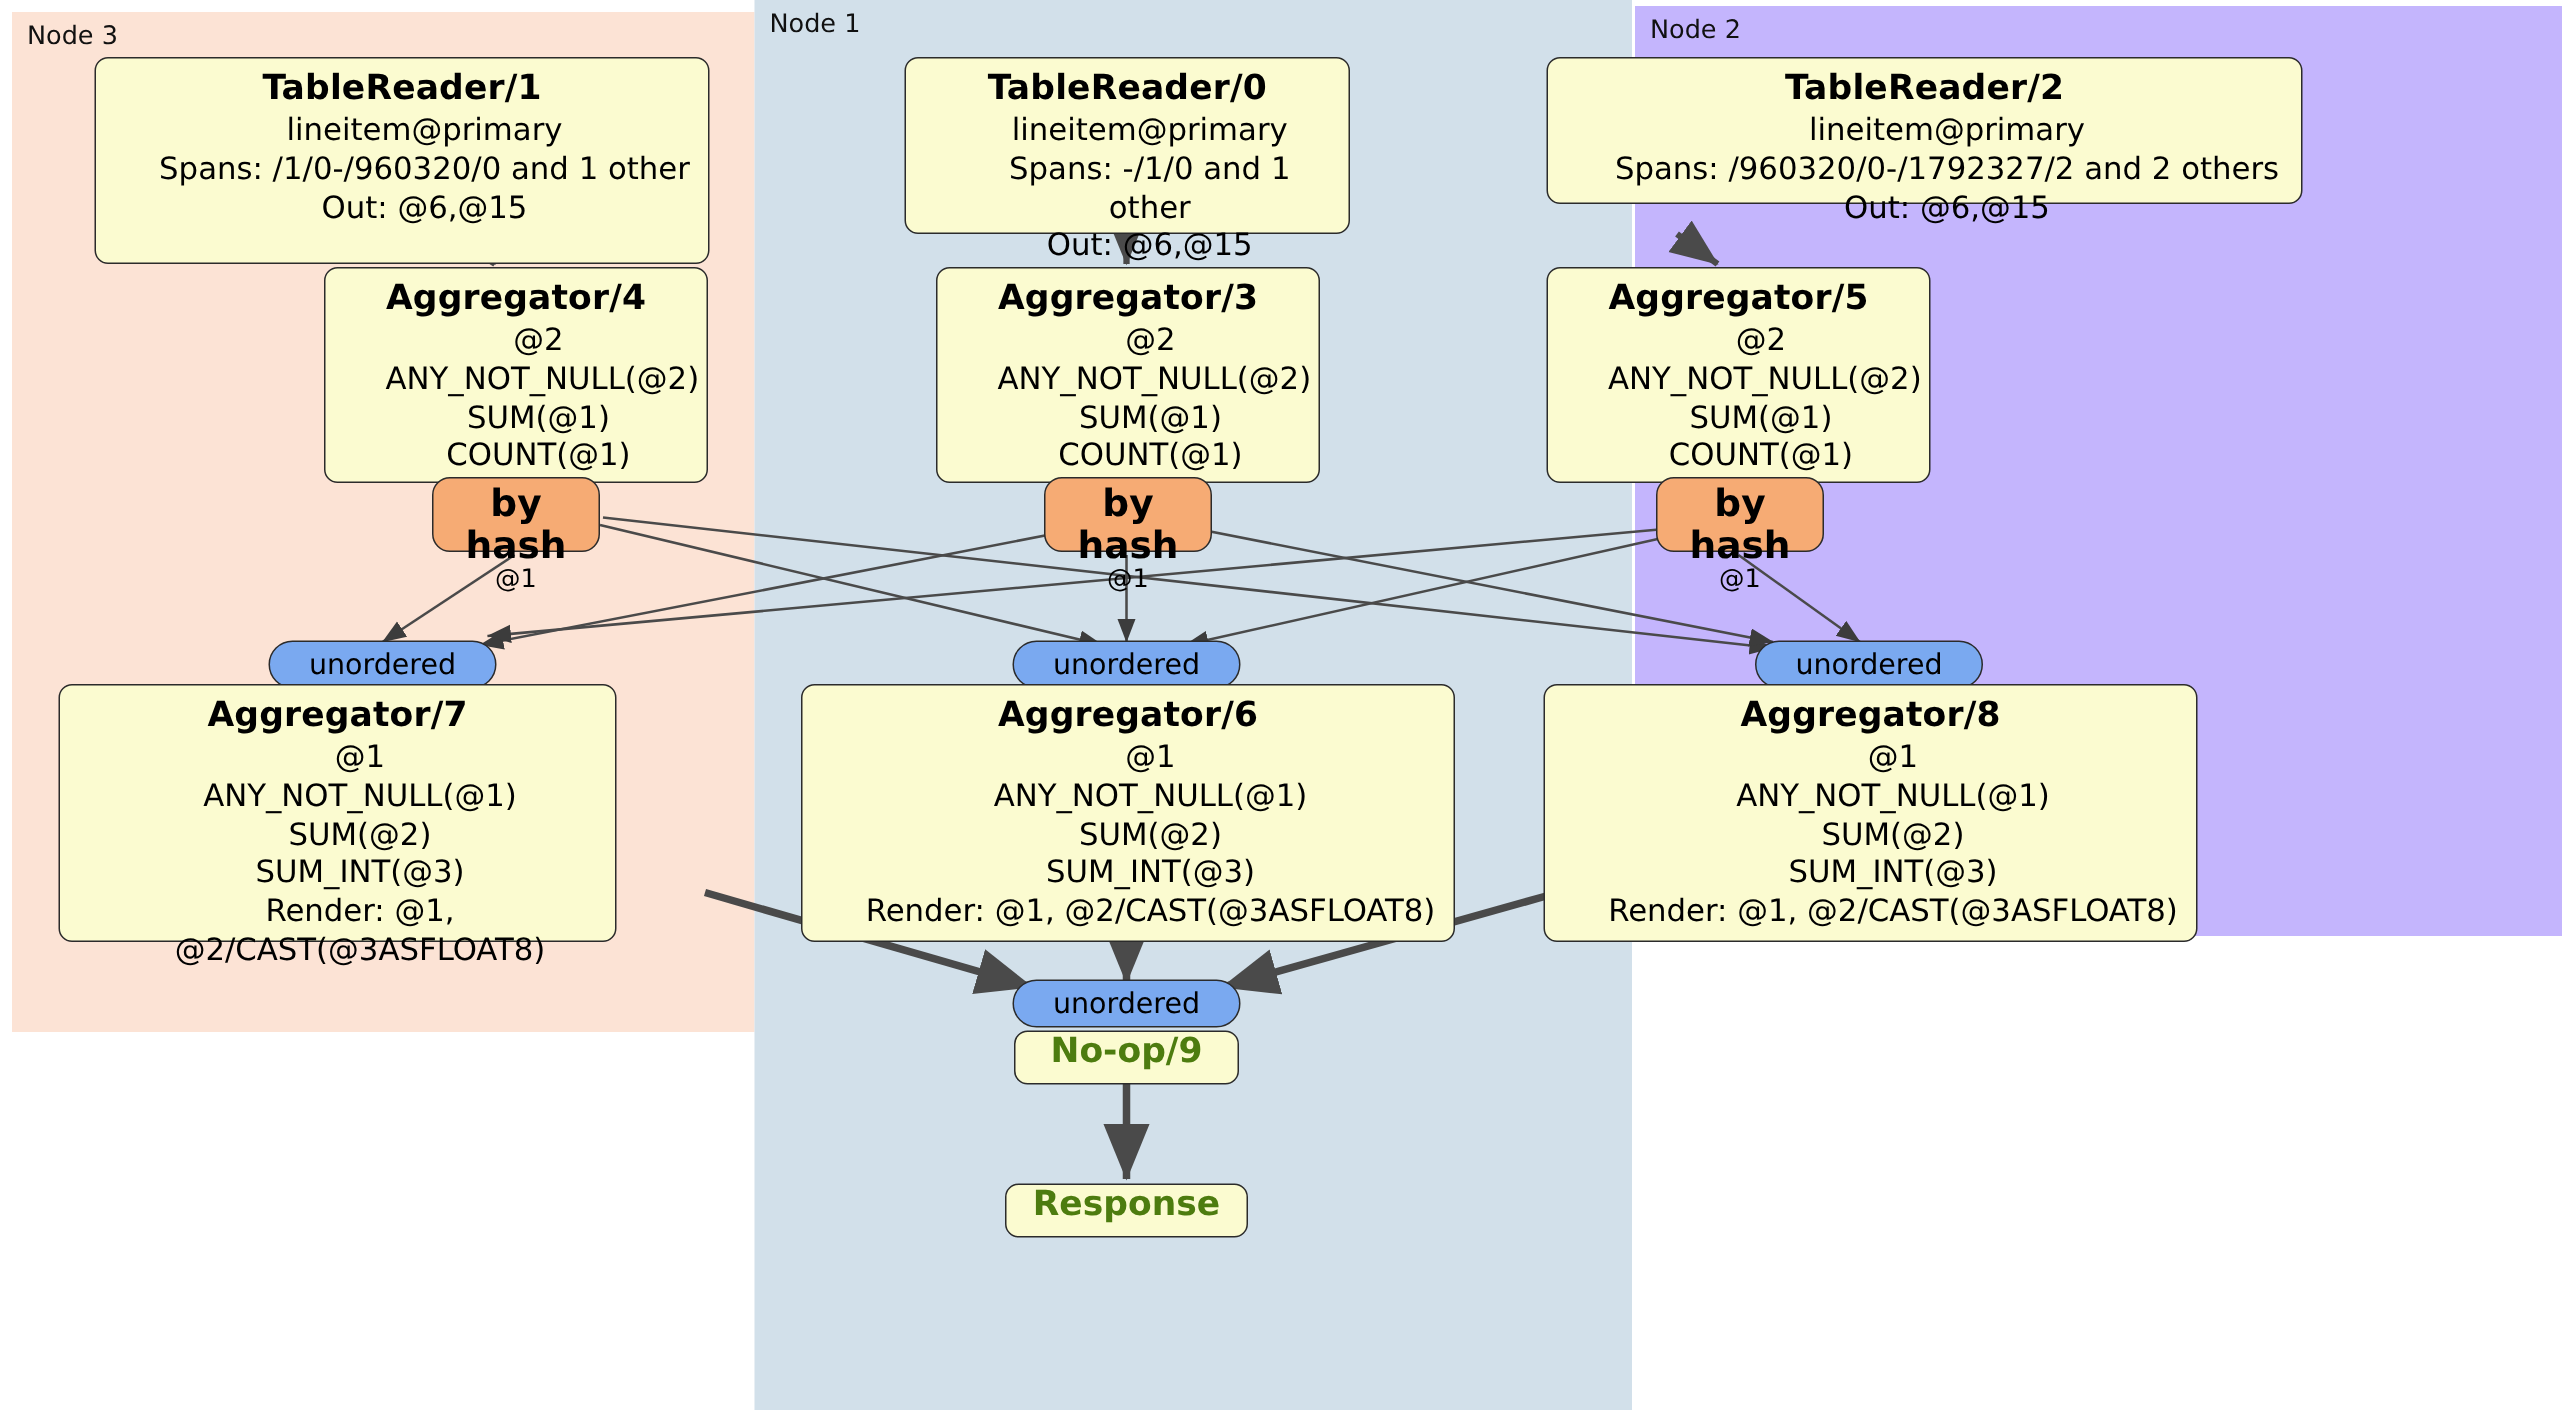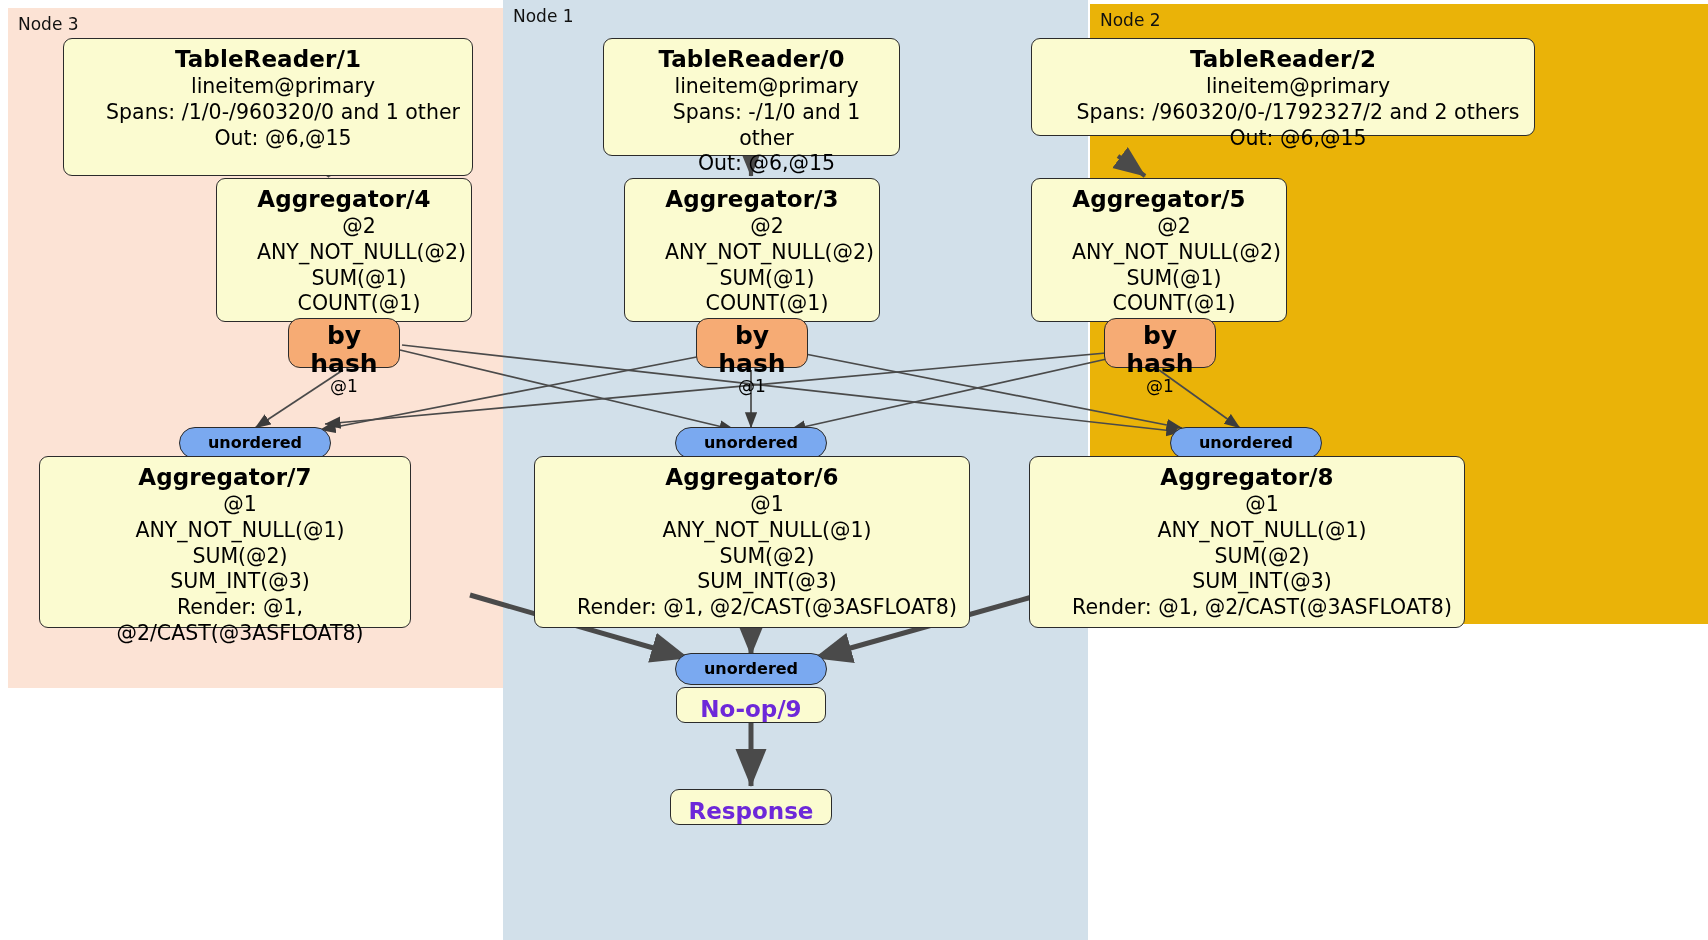--- a/index.html
+++ b/index.html
@@ -18,45 +18,45 @@
   
   .box{position:absolute;box-sizing:border-box;background:#fbfbd0;
        border:1.6px solid #2b2b2b;border-radius:9px;
        text-align:center;color:#000;padding:6px 10px 7px 10px;
        line-height:1.26;font-size:20px;}
   .box .ttl{font-weight:bold;font-size:23px;letter-spacing:.1px;display:block;}
   .box .ln{display:block;font-size:20.5px;margin-left:30px;}
 
   .small-box{position:absolute;box-sizing:border-box;background:#fbfbd0;
        border:1.6px solid #2b2b2b;border-radius:9px;text-align:center;
-       font-weight:bold;font-size:23px;color:#6d28d9;
-       display:flex;align-items:flex-end;justify-content:center;}
+       font-weight:bold;font-size:23px;color:#4d7c0f;
+       display:flex;align-items:flex-start;justify-content:center;}
 
   
   .badge{position:absolute;box-sizing:border-box;border:1.5px solid #2b2b2b;
          text-align:center;color:#000;line-height:1.1;}
   .badge-hash{background:#f6ab74;border-radius:12px;padding-top:3px;}
   .badge-hash .b1{display:block;font-weight:bold;font-size:25px;}
   .badge-hash .b2{display:block;font-size:17px;}
   .badge-unordered{background:#7aa9f0;border-radius:17px;
          display:flex;align-items:center;justify-content:center;
-         font-weight:bold;font-size:16px;text-align:right;}
+         font-weight:normal;font-size:19px;text-align:right;}
 </style>
 </head>
 <body>
 
 <div id="stage">
 
   <div class="panel" style="left:8px;top:8px;width:495px;height:680px;background:#fce3d5;">
     <span class="panel-label">Node 3</span>
   </div>
   <div class="panel" style="left:503px;top:0px;width:585px;height:940px;background:#d2e0ea;">
     <span class="panel-label">Node 1</span>
   </div>
-  <div class="panel" style="left:1090px;top:4px;width:618px;height:620px;background:#eab308;text-align:center;">
+  <div class="panel" style="left:1090px;top:4px;width:618px;height:620px;background:#c4b5fd;text-align:center;">
     <span class="panel-label">Node 2</span>
   </div>
 
   <svg id="edges" viewBox="0 0 1708 940">
     <defs>
       <marker id="ah" markerWidth="9" markerHeight="9" refX="7.4" refY="3.1" orient="auto" markerUnits="strokeWidth">
         <path d="M0,0 L7.6,3.1 L0,6.2 z" fill="#4a4a4a"></path>
       </marker>
       <marker id="ahThin" markerWidth="11" markerHeight="11" refX="9.2" refY="3.6" orient="auto" markerUnits="strokeWidth">
         <path d="M0,0 L9.4,3.6 L0,7.2 z" fill="#3c3c3c"></path>

